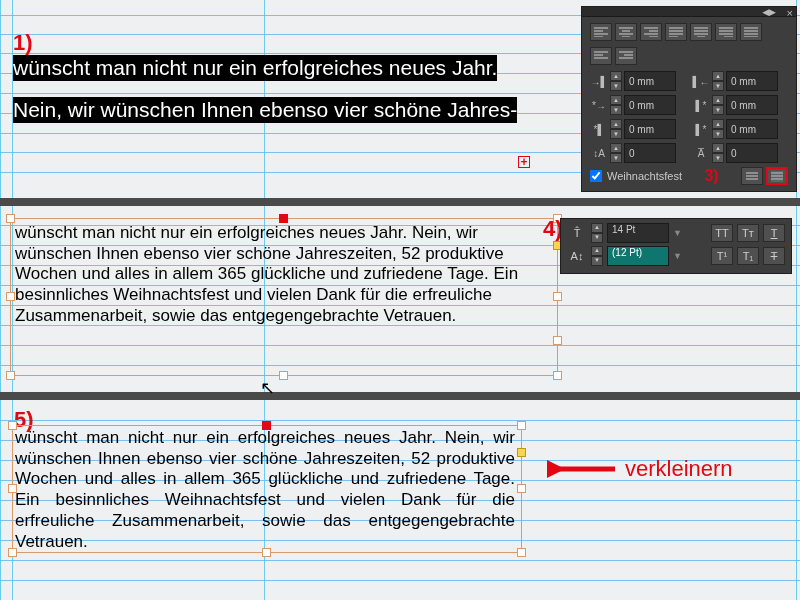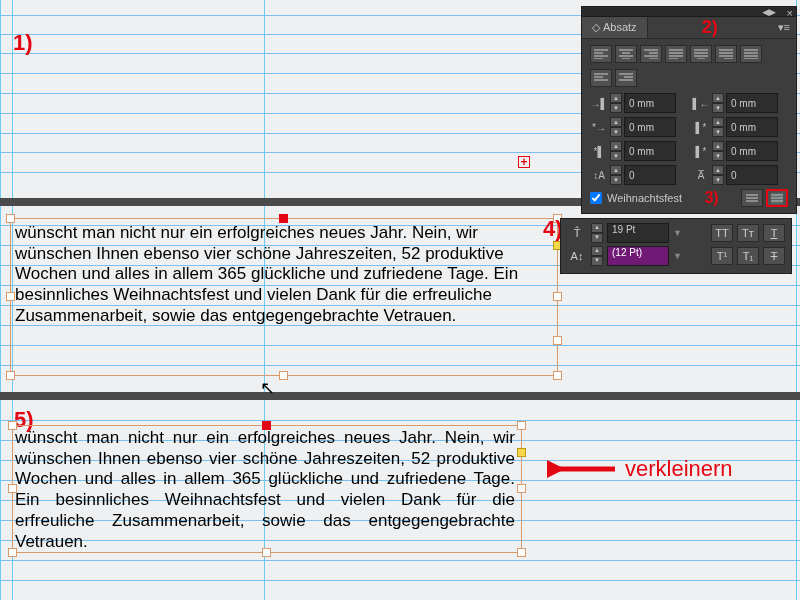--- a/index.html
+++ b/index.html
@@ -39,21 +39,21 @@
 .chk{display:flex;align-items:center;gap:5px;font-size:11px}
 .chk input{width:12px;height:12px}
 .endbtns{display:flex;gap:3px}
 .ebtn{width:22px;height:18px;background:#505050;border:1px solid #2a2a2a;display:flex;align-items:center;justify-content:center}
 .redbox{border:2px solid #e30613!important}
 
 .charpanel{position:absolute;left:560px;top:218px;width:232px;background:#3d3d3d;border:1px solid #1e1e1e;padding:4px 6px}
 .crow{display:flex;align-items:center;gap:4px;margin-bottom:3px}
 .crow .ico{width:20px;height:18px;display:flex;align-items:center;justify-content:center;color:#ccc;font-size:11px}
 .crow select,.crow .sel{height:20px;background:#2d2d2d;border:1px solid #1a1a1a;color:#ccc;font-size:10px;padding:0 4px;width:62px}
-.crow .sel.active{background:#701a75;color:#fff}
+.crow .sel.active{background:#0f766e;color:#fff}
 .tbtn{width:22px;height:18px;background:#505050;border:1px solid #2a2a2a;display:flex;align-items:center;justify-content:center;color:#ccc;font-size:11px}
 .arrow{position:absolute;left:547px;top:456px;display:flex;}
 .arrow .label{color:#e30613;font-size:22px;font-weight:400;margin-left:8px}
 .arrow svg{display:block}
 </style>
 </head>
 <body>
 
 <div class="canvas">
 
@@ -87,20 +87,22 @@
   <div class="vguide" style="left:0"></div>
   <div class="vguide" style="left:12px"></div>
   <div class="vguide" style="left:264px"></div>
   <div class="vguide" style="left:796px"></div>
 
   <div class="darkbar" style="top:198px"></div>
   <div class="darkbar" style="top:392px"></div>
 
   <div class="ann" style="left:13px;top:30px">1)</div>
   <div class="sec1">
+    <div class="row"><span class="hl">wünscht man nicht nur ein erfolgreiches neues Jahr.</span></div>
+    <div class="row"><span class="hl">Nein, wir wünschen Ihnen ebenso vier schöne Jahres-</span></div>
   </div>
   <div class="overset">+</div>
 
   <div class="frame" style="left:10px;top:218px;width:548px;height:158px">
     <div class="para" style="padding:4px 8px 4px 4px">wünscht man nicht nur ein erfolgreiches neues Jahr. Nein, wir wünschen Ihnen ebenso vier schöne Jahreszeiten, 52 produktive Wochen und alles in allem 365 glückliche und zufriedene Tage. Ein besinnliches Weihnachtsfest und vielen Dank für die erfreuliche Zusammenarbeit, sowie das entgegengebrachte Vetrauen.</div>
     <div class="handle hred" style="left:50%;top:-5px;margin-left:-5px"></div>
     <div class="handle" style="left:-5px;top:-5px"></div>
     <div class="handle" style="right:-5px;top:-5px"></div>
     <div class="handle" style="left:-5px;bottom:-5px"></div>
     <div class="handle" style="right:-5px;bottom:-5px"></div>
@@ -138,25 +140,20 @@
       </svg>
     <span class="label">verkleinern</span>
   </div>
 </div>
 
 <div class="panel">
   <div class="tabbar">
     <span class="collapse">◀▶</span>
     <span class="close">×</span>
   </div>
-  <div style="display:flex;align-items:center;justify-content:space-between;border-bottom:1px solid #2a2a2a">
-    <span class="tab">◇ <span>Absatz</span></span>
-    <span class="ann" style="position:static;font-size:18px;margin-right:6px">2)</span>
-    <span style="color:#bbb;font-size:11px;padding-right:6px">▾≡</span>
-  </div>
   <div class="body">
     <div class="alignrow">
       <div class="abtn">
           <svg width="14" height="10">
             <path d="M0 1h14M0 4h9M0 7h14M0 10h9" stroke="#ccc"></path>
           </svg>
         </div>
       <div class="abtn">
           <svg width="14" height="10">
             <path d="M0 1h14M3 4h8M0 7h14M3 10h8" stroke="#ccc"></path>
@@ -295,21 +292,21 @@
   </div>
 </div>
 
 <div class="charpanel">
   <div class="crow">
     <span class="ico">T̂</span>
     <div class="spin" style="width:12px;height:20px;display:flex;flex-direction:column">
         <div style="flex:1;background:#5a5a5a;border:1px solid #2a2a2a;font-size:6px;text-align:center;color:#ccc">▲</div>
         <div style="flex:1;background:#5a5a5a;border:1px solid #2a2a2a;font-size:6px;text-align:center;color:#ccc">▼</div>
       </div>
-    <div class="sel">19 Pt</div>
+    <div class="sel">14 Pt</div>
     <span style="color:#888;font-size:9px">▼</span>
     <div style="flex:1"></div>
     <div class="tbtn">TT</div>
     <div class="tbtn">Tᴛ</div>
     <div class="tbtn">
         <u>T</u>
       </div>
   </div>
   <div class="crow">
     <span class="ico">A↕</span>

